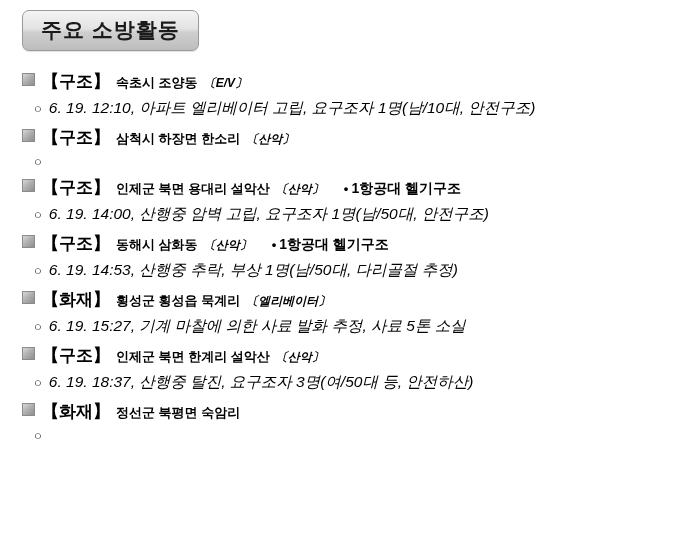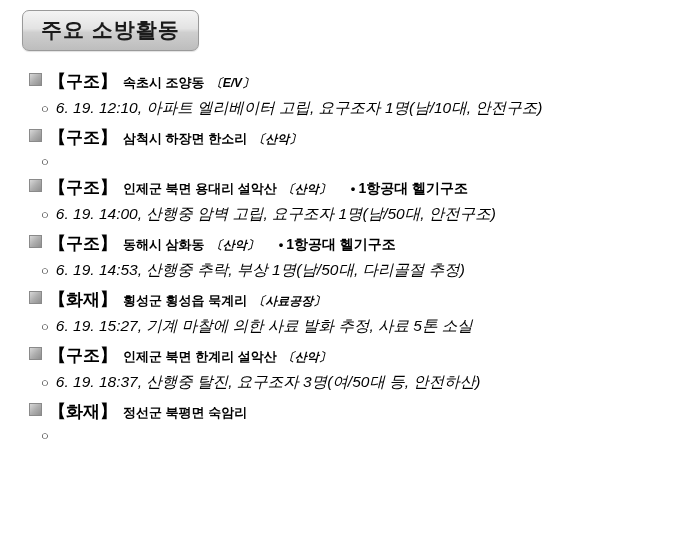--- a/index.html
+++ b/index.html
@@ -41,21 +41,21 @@
     letter-spacing: 1px;
     color: #1b1b1b;
   }
 
   
   .list {
     margin: 14px 0 0 0;
     padding: 0;
   }
   .entry {
-    margin: 0 0 0 7px;
+    margin: 0 0 0 0;
   }
   .head-line {
     display: flex;
     align-items: baseline;
     padding: 5px 0 2px 22px;
     white-space: nowrap;
   }
   .sq {
     display: inline-block;
     width: 11px;
@@ -166,21 +166,21 @@
         <div class="detail-line">
           <span class="circ">○</span>
           <span class="detail-text">6. 19. 14:53,  산행중 추락, 부상 1명(남/50대, 다리골절 추정)</span>
         </div>
       </div>
       <div class="entry">
         <div class="head-line">
           <span class="sq"></span>
           <span class="kind">【화재】</span>
           <span class="place">횡성군 횡성읍 묵계리</span>
-          <span class="tag">〔사료공장〕</span>
+          <span class="tag">〔엘리베이터〕</span>
         </div>
         <div class="detail-line">
           <span class="circ">○</span>
           <span class="detail-text">6. 19. 15:27,  기계 마찰에 의한 사료 발화 추정, 사료 5톤 소실</span>
         </div>
       </div>
       <div class="entry">
         <div class="head-line">
           <span class="sq"></span>
           <span class="kind">【구조】</span>

